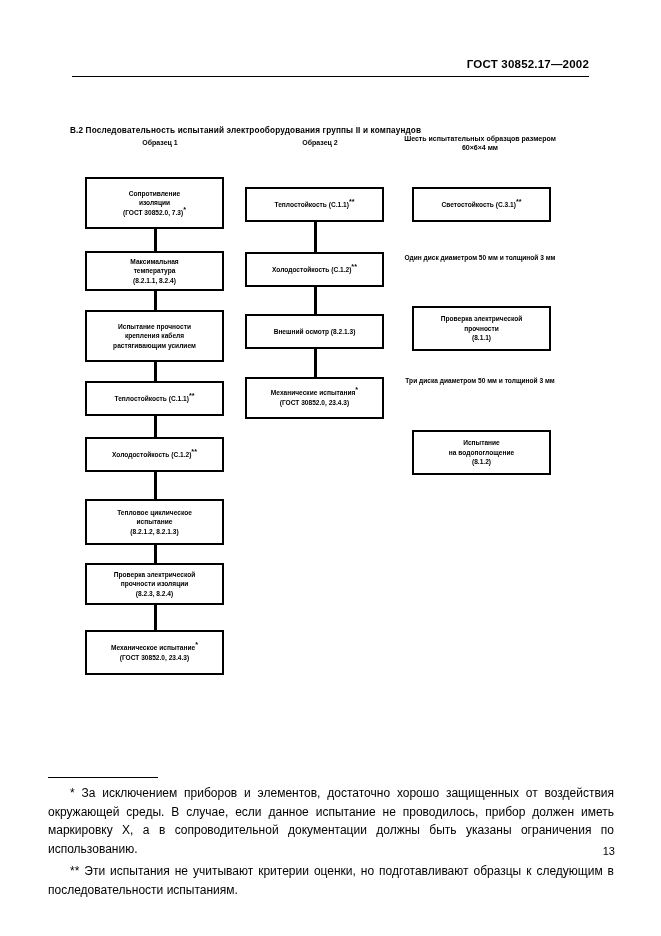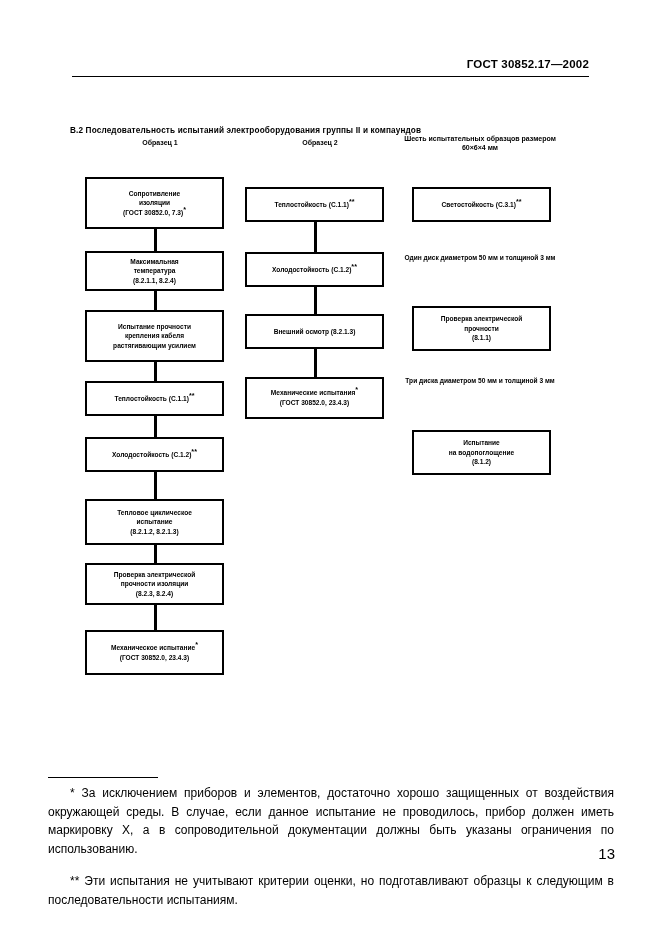--- a/index.html
+++ b/index.html
@@ -116,28 +116,28 @@
   .footnotes {
     position: absolute;
     top: 784px;
     left: 48px;
     width: 566px;
     font-size: 12px;
     line-height: 1.55;
     text-align: justify;
   }
   .footnotes p { margin: 0; }
-  .footnotes p + p { margin-top: 14px; }
+  .footnotes p + p { margin-top: 4px; }
   .fn-indent { padding-left: 22px; display: inline-block; }
 
   .page-number {
     position: absolute;
     top: 845px;
     right: 46px;
-    font-size: 15px;
+    font-size: 11px;
   }
 </style>
 </head>
 <body>
 
 <div class="page">
 
   <div class="doc-header">ГОСТ 30852.17—2002</div>
   <div class="header-rule"></div>
 

